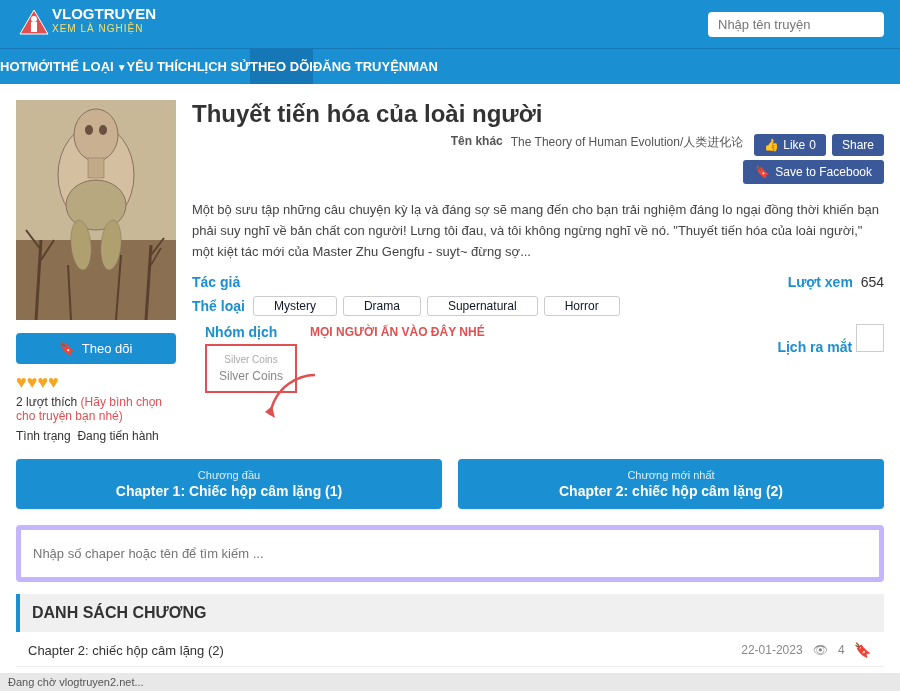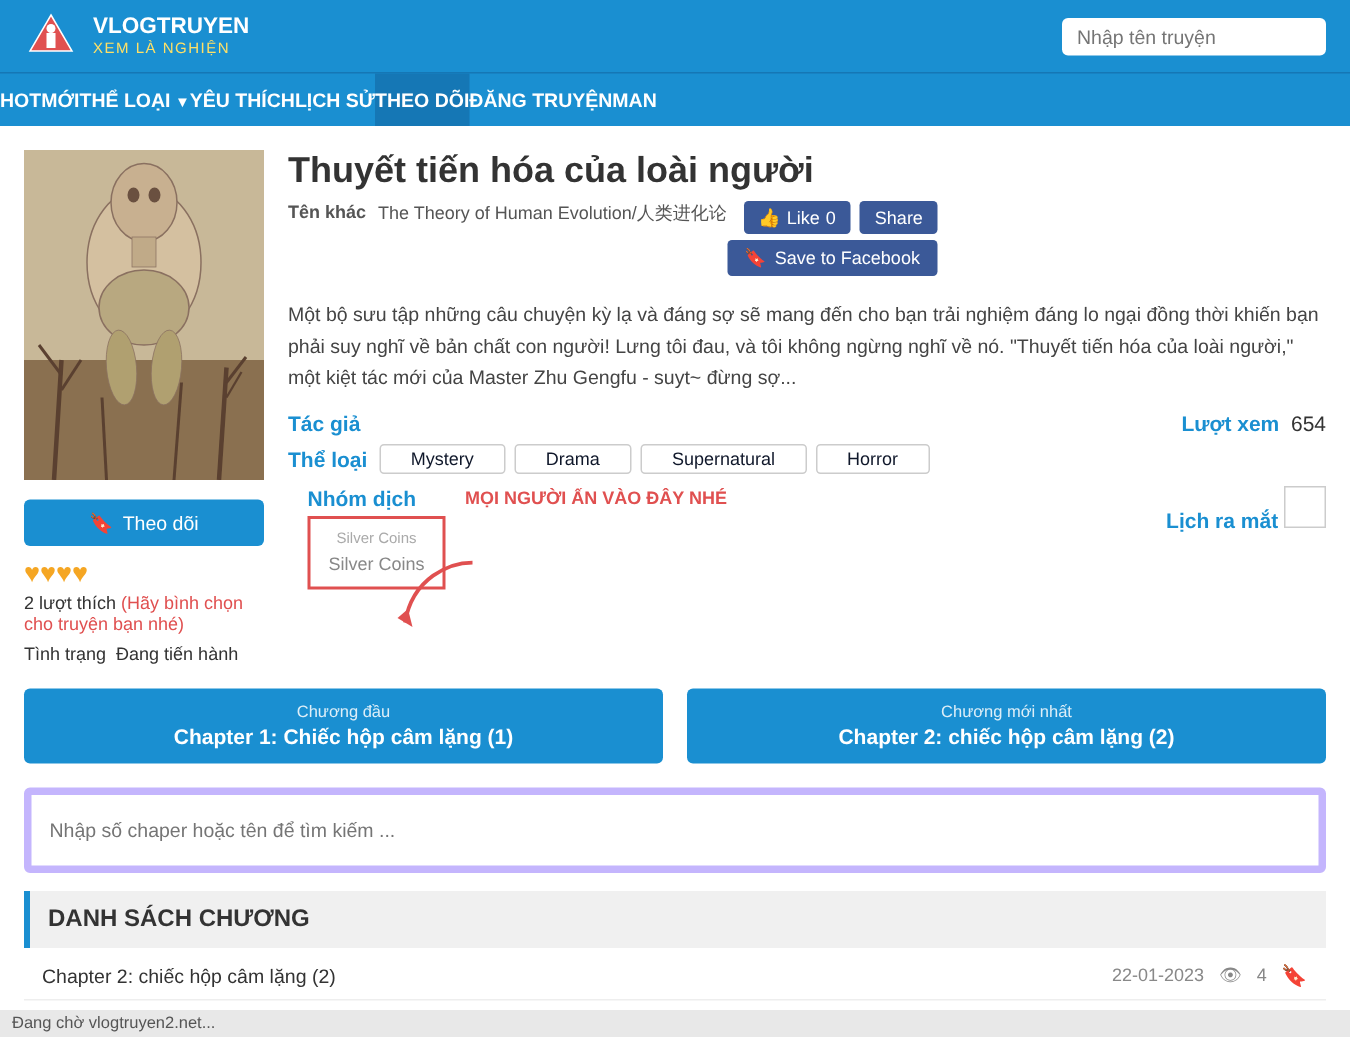--- a/index.html
+++ b/index.html
@@ -1,20 +1,20 @@
 <!DOCTYPE html>
 <html><head>
   <meta charset="utf-8">
   <style>
     * { box-sizing: border-box; margin: 0; padding: 0; }
     body { font-family: Arial, sans-serif; font-size: 14px; background: #f5f5f5; color: #333; }
 
     
     .header { background: #1a8fd1; display: flex; align-items: center; justify-content: space-between; padding: 6px 16px; }
-    .logo-area { display: flex; align-items: center; gap: 10px; }
+    .logo-area { display: flex; gap: 0; }
     .logo-text { color: #fff; font-weight: bold; font-size: 15px; line-height: 1.1; }
     .logo-sub { color: #ffe066; font-size: 10px; letter-spacing: 1px; }
     .search-box { background: #fff; border: none; border-radius: 4px; padding: 5px 10px; font-size: 13px; color: #aaa; width: 176px; outline: none; }
 
     
     .nav { background: #1a8fd1; border-top: 1px solid #1577b5; display: flex; align-items: center; }
     .nav-item { color: #fff; font-size: 13px; font-weight: bold; padding: 10px 0; cursor: pointer; text-decoration: none; white-space: nowrap; }
     .nav-item.active { background: #1577b5; }
     .nav-item .arrow { font-size: 10px; margin-left: 3px; }
 
@@ -155,21 +155,21 @@
       </div>
       <div class="status-row">
         <span>Tình trạng</span>&nbsp;
         <span>Đang tiến hành</span>
       </div>
     </div>
 
     <div class="info-col">
       <div class="manga-title">Thuyết tiến hóa của loài người</div>
 
-      <div style="display:flex; align-items:flex-start; justify-content:flex-start; margin-bottom:8px;">
+      <div style="display:flex; align-items:flex-start; justify-content:flex-end; margin-bottom:8px;">
         <div class="alt-name-row">
           <span class="alt-label">Tên khác</span>
           <span>The Theory of Human Evolution/人类进化论</span>
         </div>
         <div style="display:flex; flex-direction:column; align-items:flex-end; gap:4px;">
           <div style="display:flex; gap:6px;">
             <button class="fb-like-btn">
               <span>👍</span>
               <span>Like</span>
               <span>0</span>

